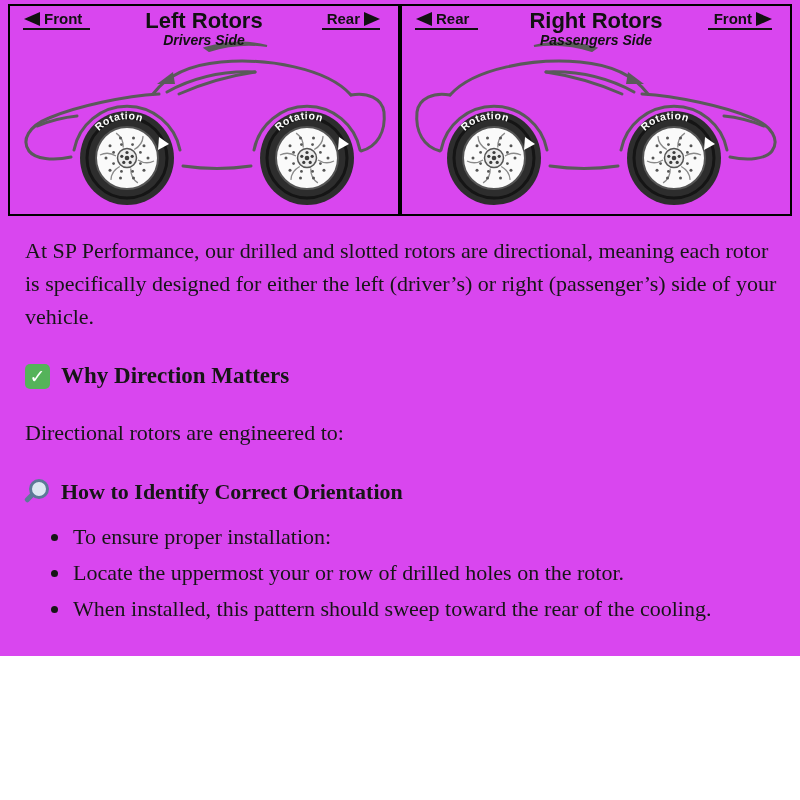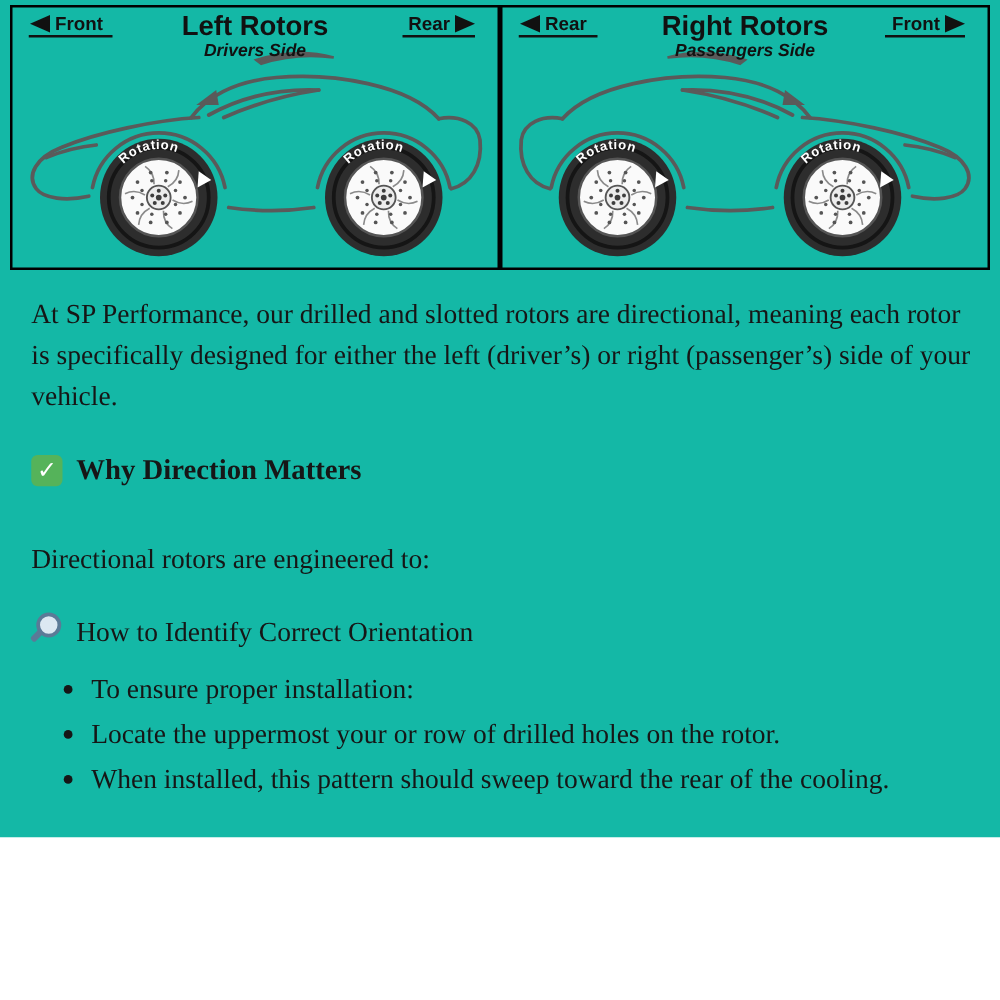--- a/index.html
+++ b/index.html
@@ -1,40 +1,40 @@
 <!DOCTYPE html>
 <html><head>
 <meta charset="utf-8">
 <style>
   html,body { margin:0; padding:0; background:#ffffff; }
   .page {
     width:800px;
-    background:#14b8a6;
+    background:#d946ef;
     font-family:"Liberation Serif", serif;
     color:#161616;
   }
   .diagram-wrap { padding:4px 8px 0 8px; }
   .diagram-wrap svg { display:block; }
   .content { padding:2px 17px 28px 25px; font-size:22px; line-height:1.5; }
   .intro { margin:16px 0 0 0; }
   .heading-why {
     margin:26px 0 0 0;
     font-size:23px;
     font-weight:700;
     display:flex;
     align-items:center;
   }
   .heading-how {
     margin:26px 0 0 0;
     font-size:22px;
-    font-weight:400;
+    font-weight:700;
     display:flex;
-    align-items:flex-start;
-  }
-  .lead { margin:36px 0 0 0; }
+    align-items:center;
+  }
+  .lead { margin:22px 0 0 0; }
   ul.bullets { margin:12px 0 0 0; padding-left:46px; }
   ul.bullets li { margin:3px 0; padding-left:2px; }
   
   .check-emoji {
     display:inline-flex;
     align-items:center;
     justify-content:center;
     width:25px; height:25px;
     border-radius:5px;
     background:#55b35a;

